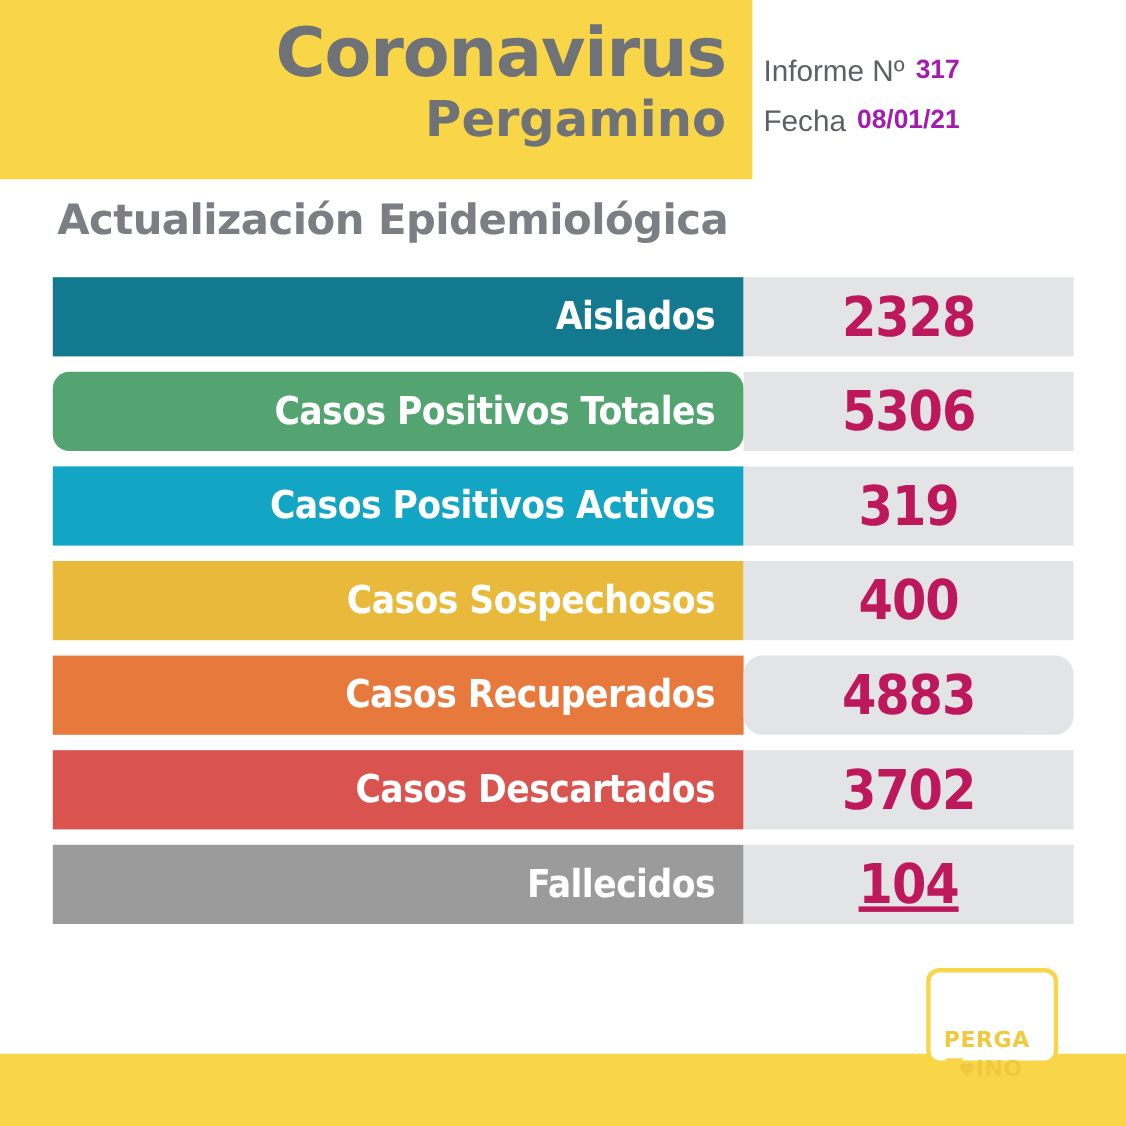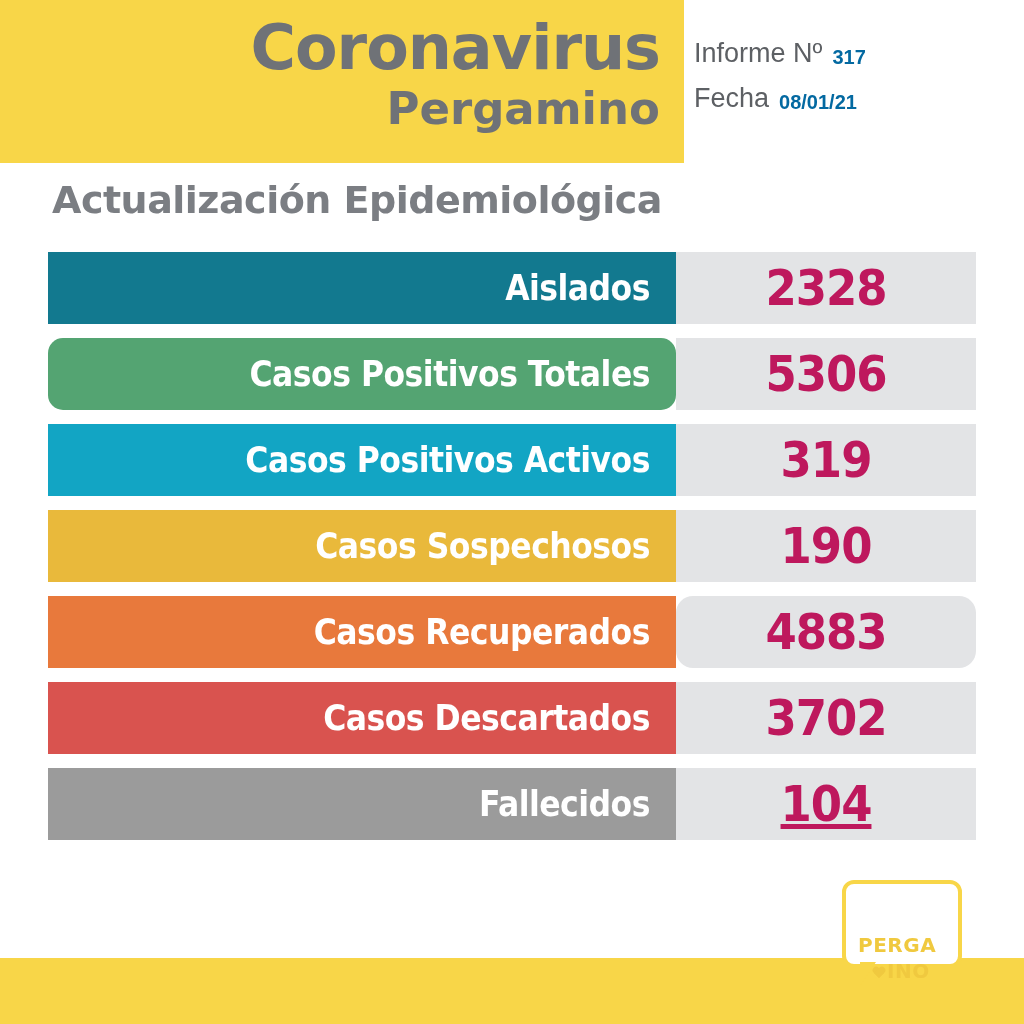--- a/index.html
+++ b/index.html
@@ -57,34 +57,35 @@
   }
 
   .report-info {
     position: absolute;
     left: 694px;
     top: 38px;
     width: 320px;
   }
   .report-row {
     display: flex;
-    align-items: flex-end;
+    align-items: flex-start;
     color: #5d6064;
     margin-bottom: 14px;
+    margin-top: 12px;
   }
   .report-label {
     font-size: 27px;
     font-family: "Liberation Sans", sans-serif;
     color: #5d6064;
   }
   .report-value {
-    font-size: 20px;
+    font-size: 24px;
     font-weight: bold;
     font-family: "Liberation Sans", sans-serif;
-    color: #0369a1;
+    color: #a21caf;
     margin-left: 10px;
   }
 
   
   .subtitle {
     position: absolute;
     left: 52px;
     top: 178px;
     font-size: 38px;
     font-weight: bold;
@@ -233,21 +234,21 @@
     <div class="row-value" style="background: rgb(227, 228, 230);">5306</div>
   </div>
 
   <div class="row">
     <div class="row-label" style="background: rgb(18, 165, 196);">Casos Positivos Activos</div>
     <div class="row-value" style="background: rgb(227, 228, 230);">319</div>
   </div>
 
   <div class="row">
     <div class="row-label" style="background: rgb(233, 185, 59);">Casos Sospechosos</div>
-    <div class="row-value" style="background: rgb(227, 228, 230);">190</div>
+    <div class="row-value" style="background: rgb(227, 228, 230);">400</div>
   </div>
 
   <div class="row">
     <div class="row-label" style="background: rgb(232, 121, 60); padding-left: 29px;">Casos Recuperados</div>
     <div class="row-value" style="background: rgb(227, 228, 230); border-radius: 17px;">4883</div>
   </div>
 
   <div class="row">
     <div class="row-label" style="background: rgb(217, 83, 79);">Casos Descartados</div>
     <div class="row-value" style="background: rgb(227, 228, 230);">3702</div>

